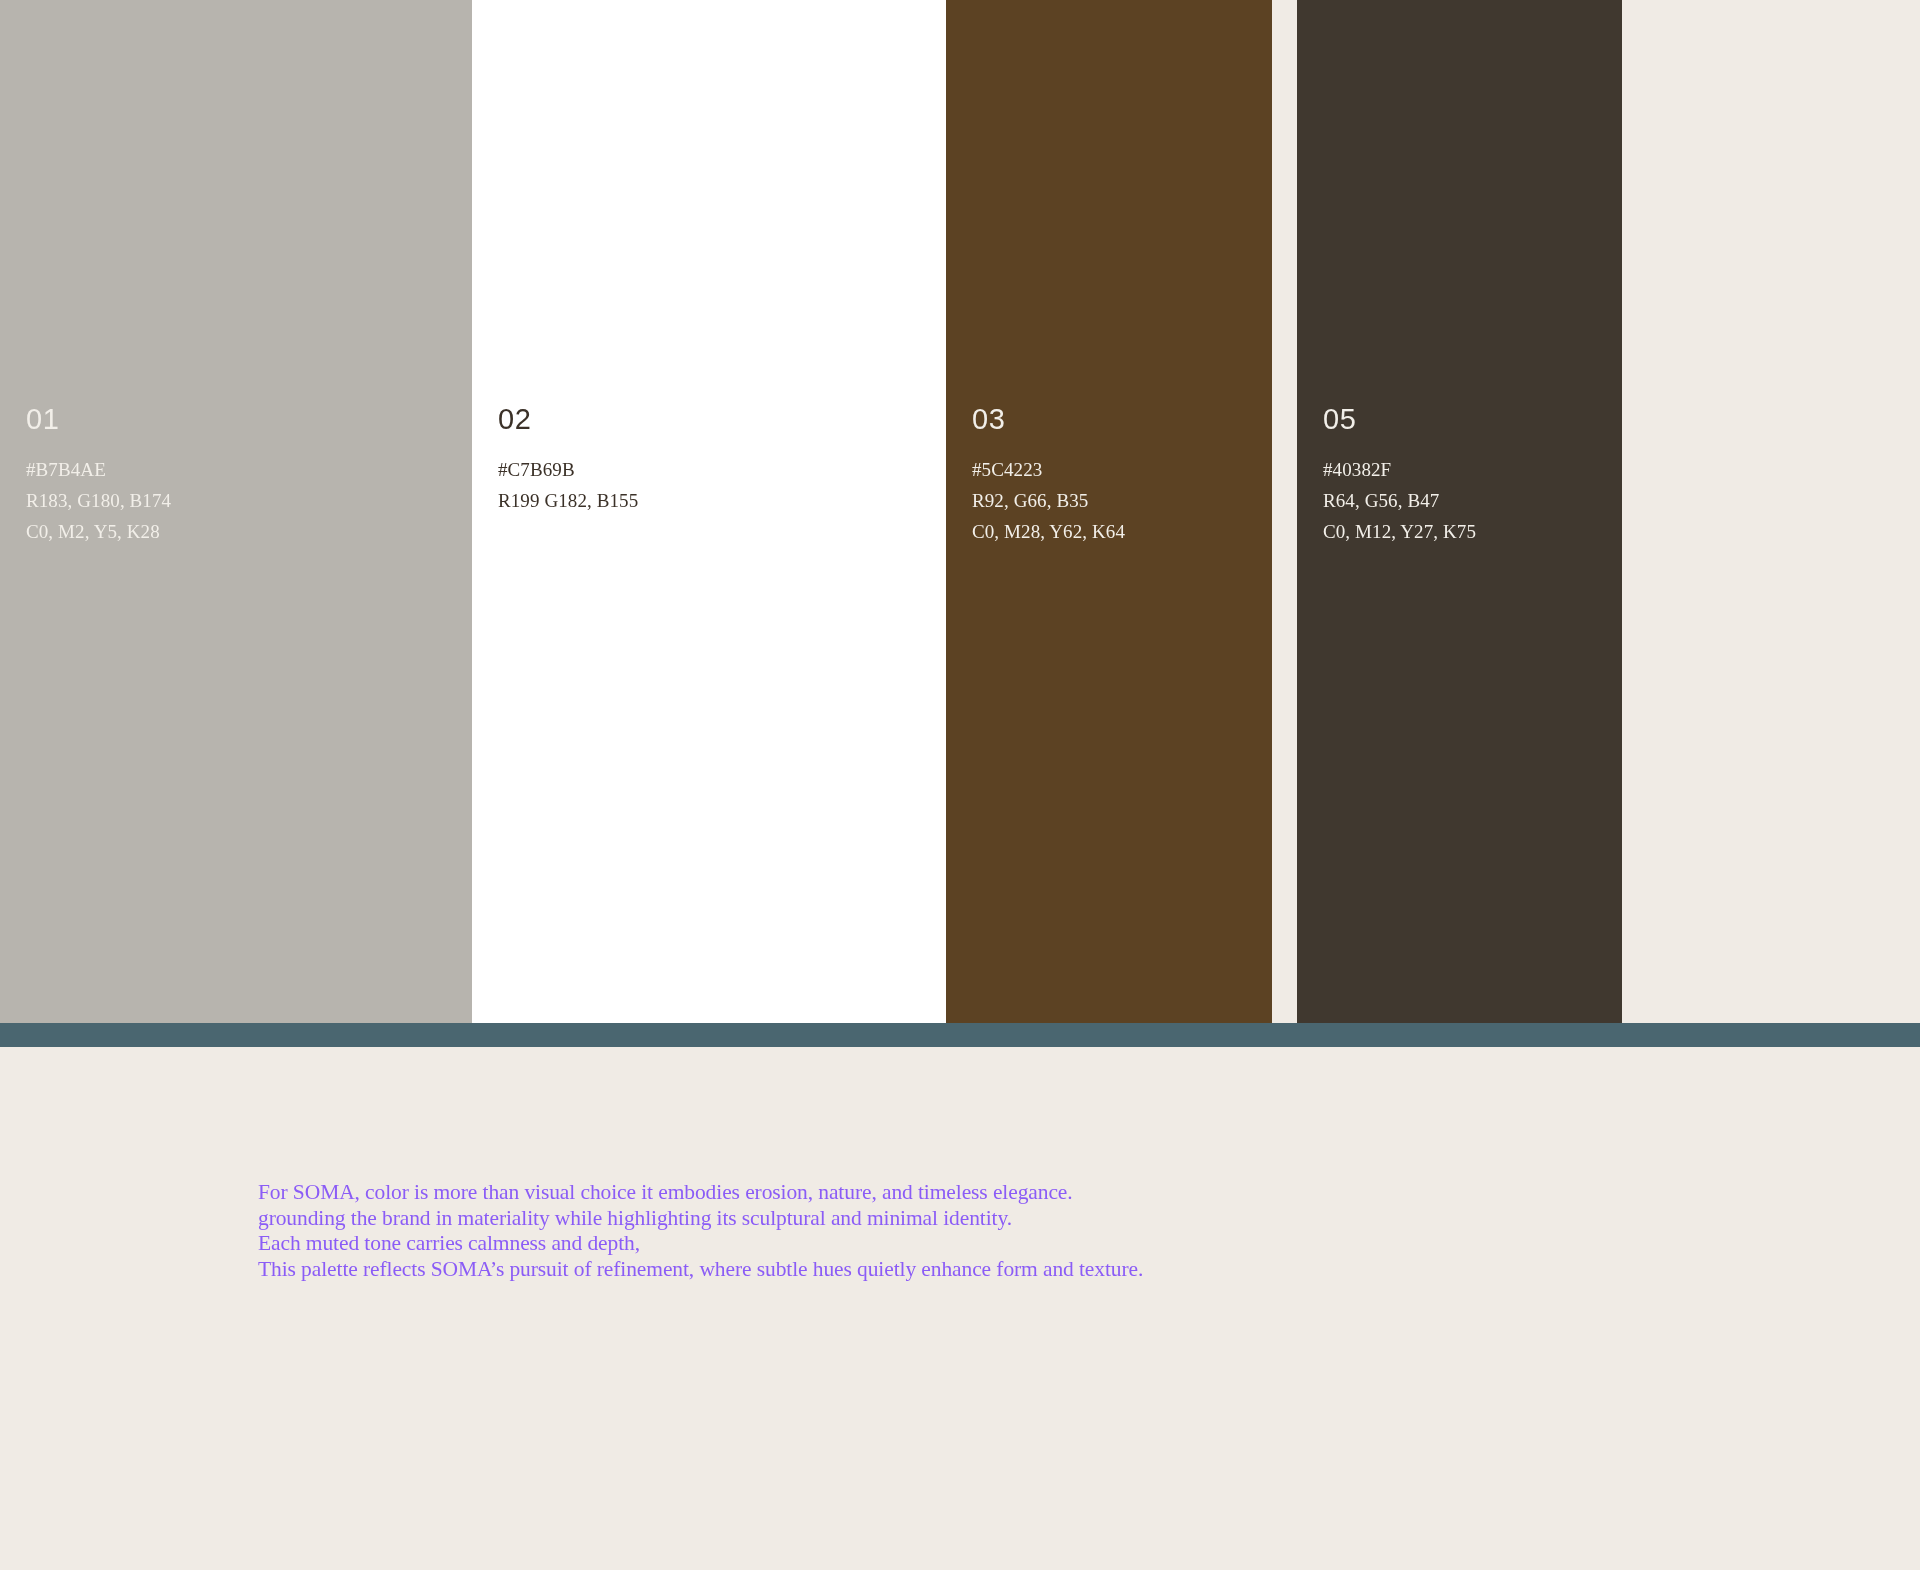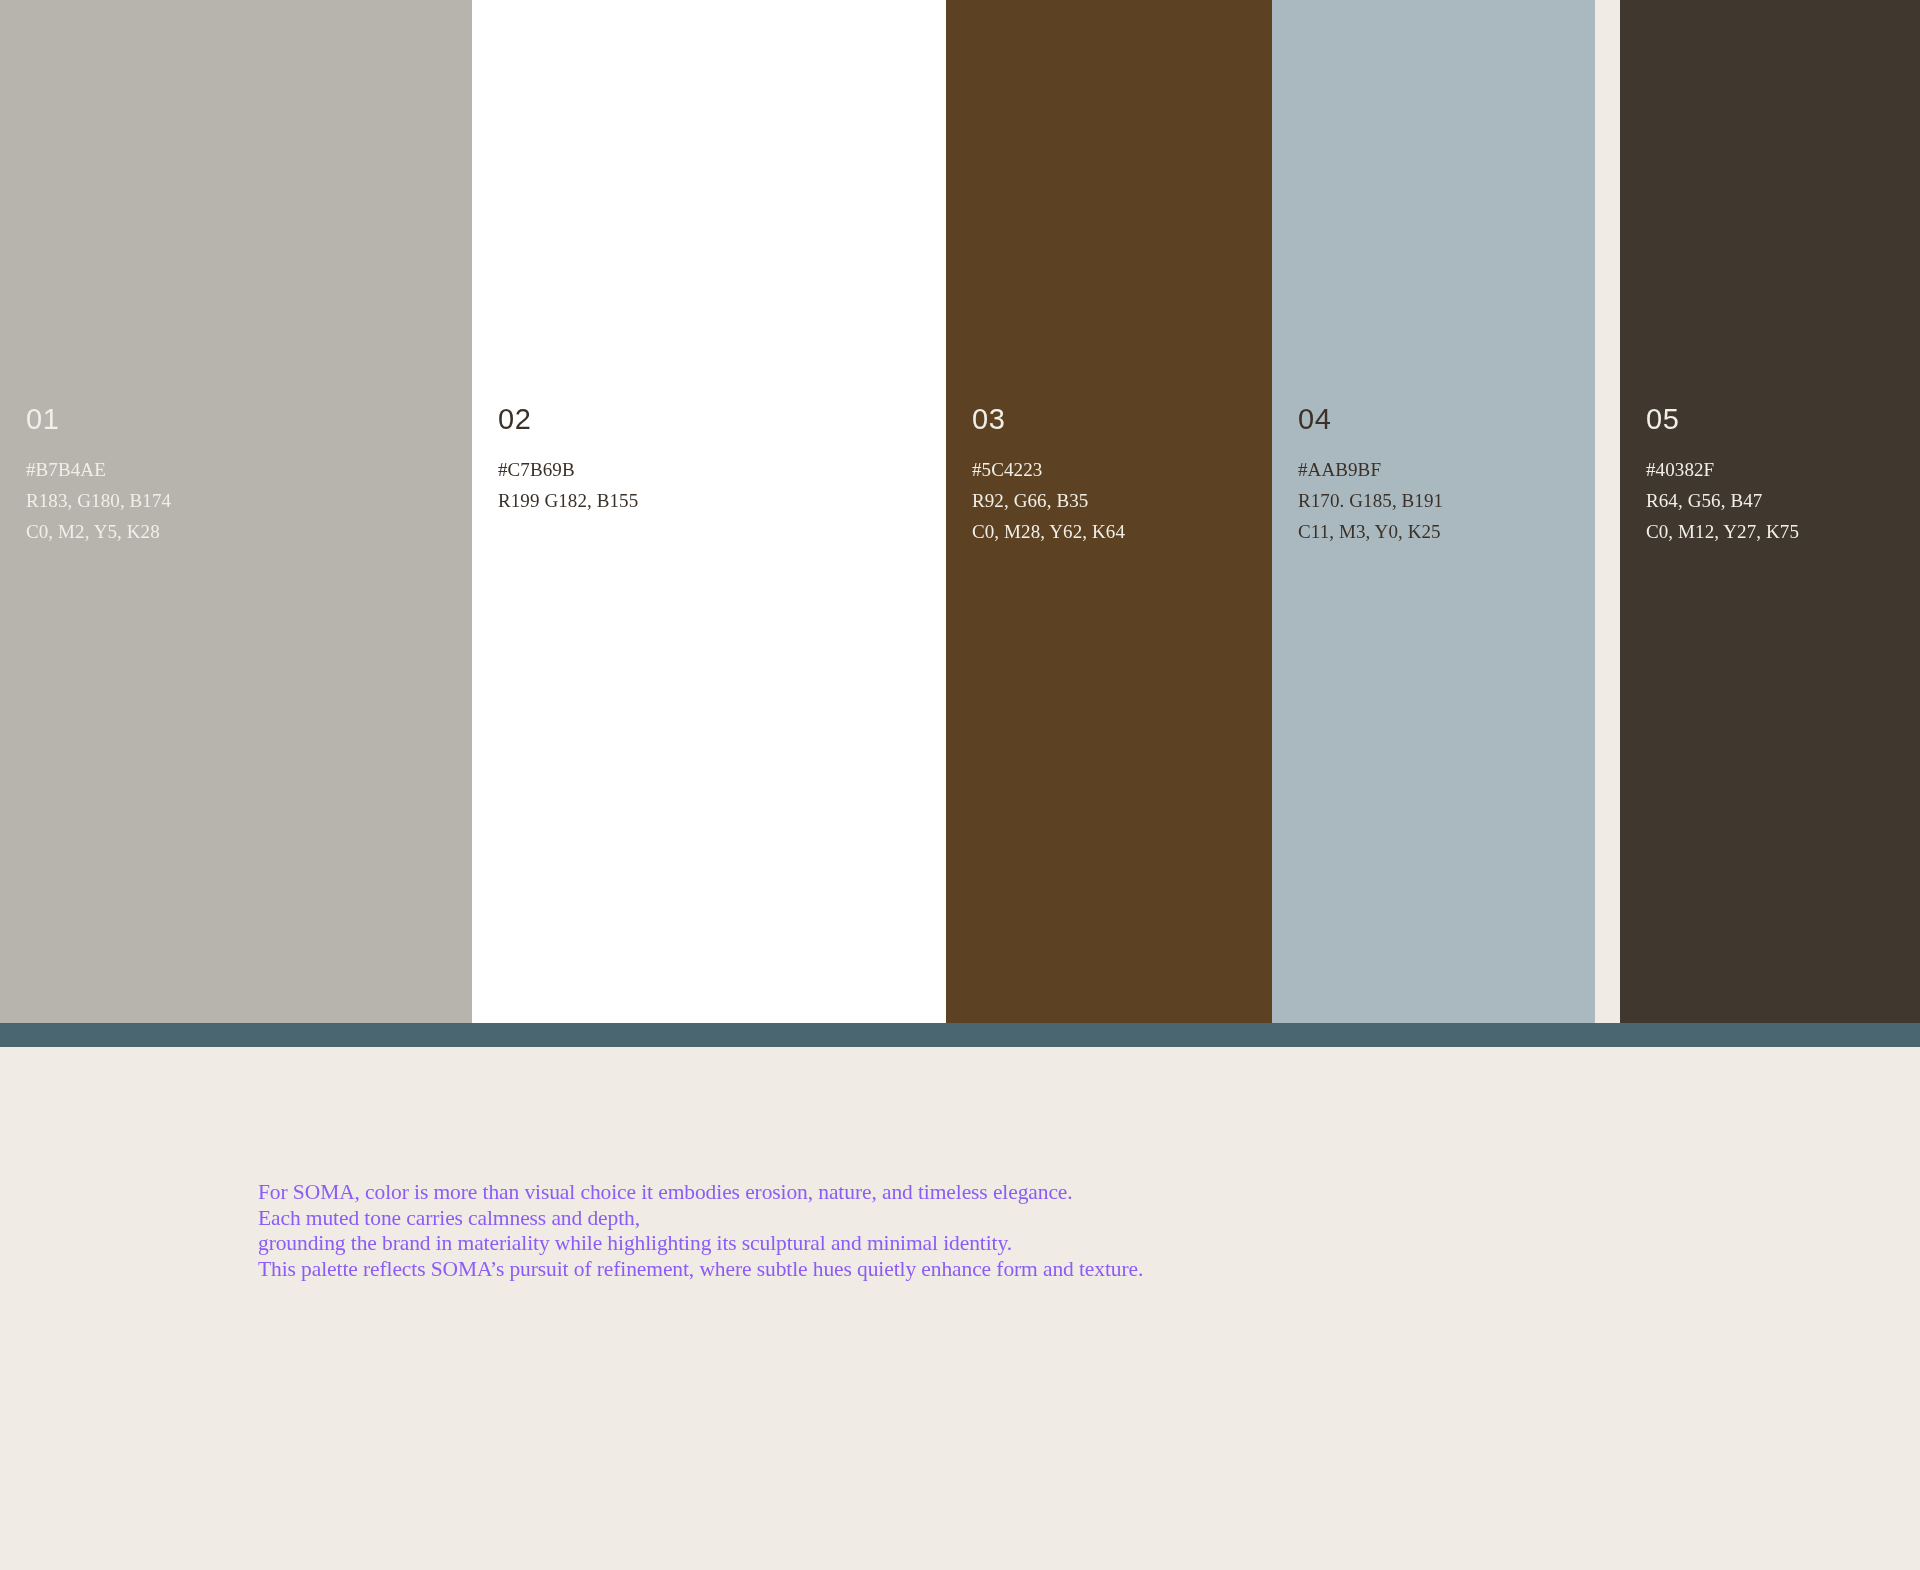--- a/index.html
+++ b/index.html
@@ -110,38 +110,30 @@
       </div>
     </div>
     <div class="swatch light-text" style="background: rgb(92, 66, 35); width: 326px;">
       <div class="swatch-info">
         <div class="swatch-index">03</div>
         <div class="swatch-meta-line">#5C4223</div>
         <div class="swatch-meta-line">R92, G66, B35</div>
         <div class="swatch-meta-line">C0, M28, Y62, K64</div>
       </div>
     </div>
-    <div class="swatch dark-text" style="background: rgb(170, 185, 191); width: 323px;">
-      <div class="swatch-info">
-        <div class="swatch-index">04</div>
-        <div class="swatch-meta-line">#AAB9BF</div>
-        <div class="swatch-meta-line">R170. G185, B191</div>
-        <div class="swatch-meta-line">C11, M3, Y0, K25</div>
-      </div>
-    </div>
     <div class="swatch light-text" style="background: rgb(64, 56, 47); width: 325px; margin-left: 25px;">
       <div class="swatch-info">
         <div class="swatch-index">05</div>
         <div class="swatch-meta-line">#40382F</div>
         <div class="swatch-meta-line">R64, G56, B47</div>
         <div class="swatch-meta-line">C0, M12, Y27, K75</div>
       </div>
     </div>
   </div>
 
 <div id="teal-strip" style="background: rgb(74, 102, 112);"></div>
 
 <div id="description-block">
     <div class="description-line">For SOMA, color is more than visual choice it embodies erosion, nature, and timeless elegance.</div>
+    <div class="description-line">grounding the brand in materiality while highlighting its sculptural and minimal identity.</div>
     <div class="description-line">Each muted tone carries calmness and depth,</div>
-    <div class="description-line">grounding the brand in materiality while highlighting its sculptural and minimal identity.</div>
     <div class="description-line">This palette reflects SOMA’s pursuit of refinement, where subtle hues quietly enhance form and texture.</div>
   </div>
 
 </body></html>

